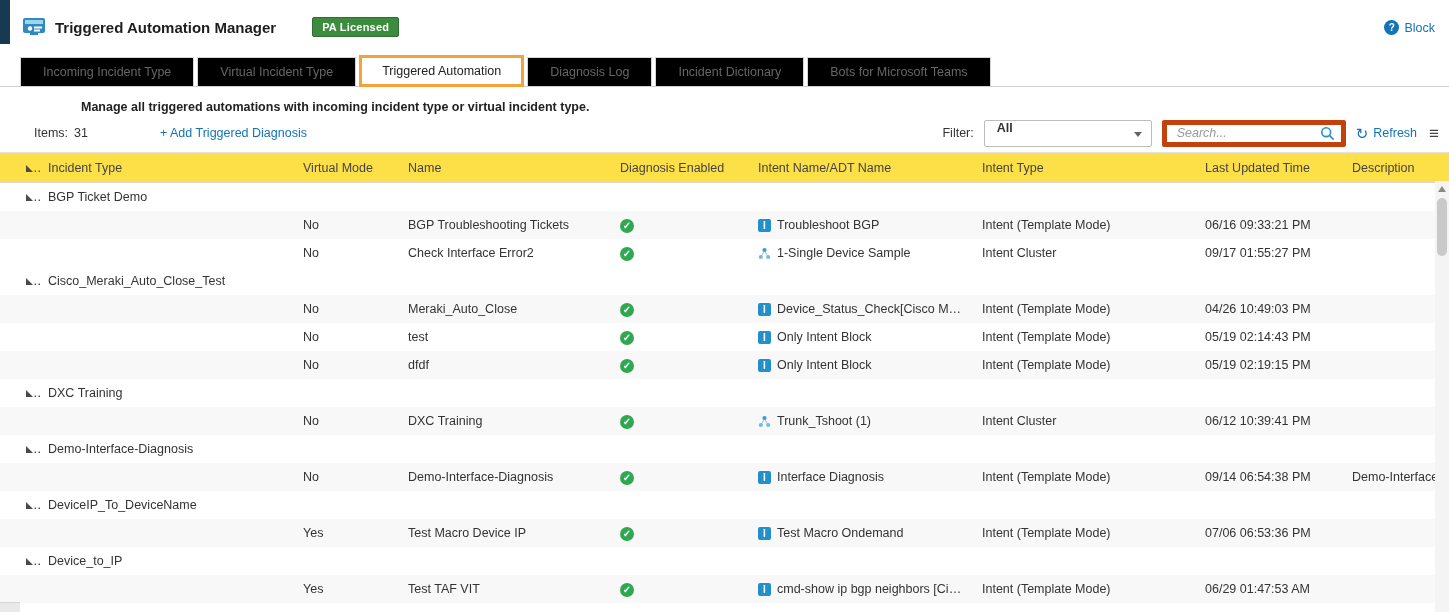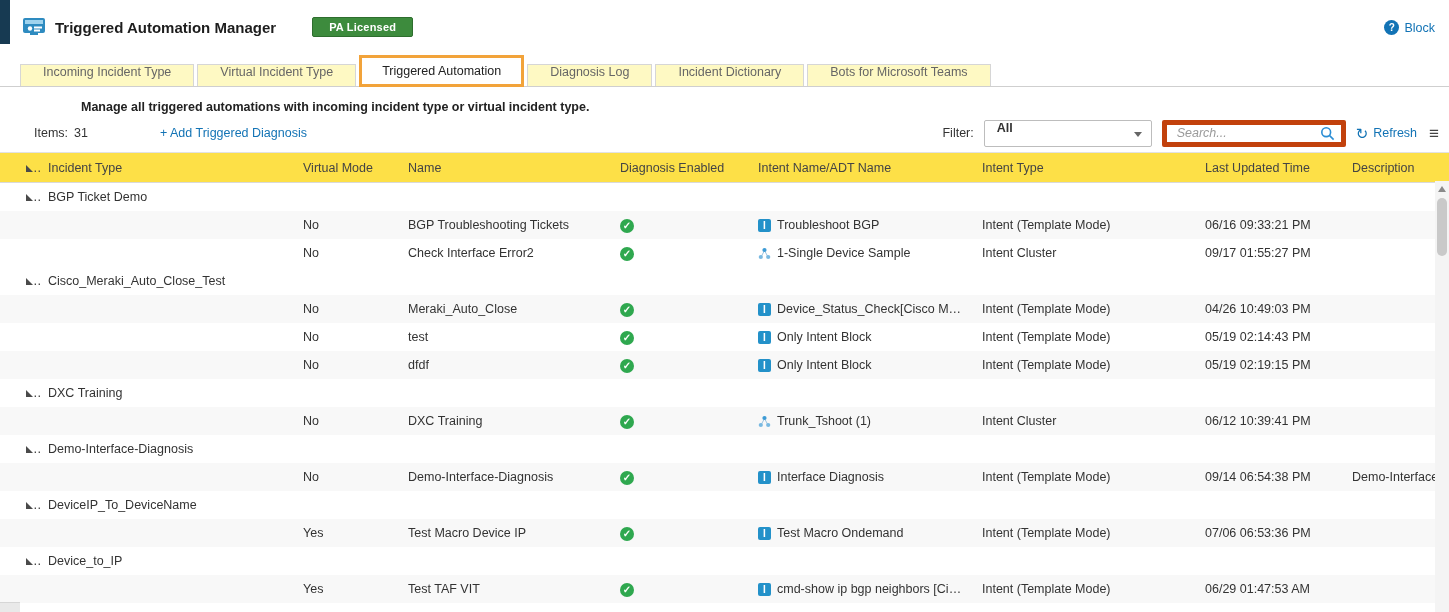--- a/index.html
+++ b/index.html
@@ -9,30 +9,30 @@
     background:#fff; color:#333;
     font-family:"Liberation Sans", sans-serif; font-size:12.5px;
   }
   .left-strip { position:absolute; left:0; top:0; width:10px; height:44px; background:#173a52; }
 
   
   .app-header { height:54px; display:flex; align-items:center; padding-left:22px; position:relative; }
   .app-icon { width:24px; height:20px; margin-right:9px; flex:0 0 auto; }
   .app-title { font-size:15px; font-weight:bold; color:#1d1d1d; margin-right:36px; }
   .badge { background:#3d8b3d; border:1px solid #2e6e2e; color:#fff; font-size:11px; font-weight:bold;
-           padding:3px 16px; border-radius:2px; letter-spacing:.2px; }
+           padding:3px 9px; border-radius:2px; letter-spacing:.2px; }
   .help { position:absolute; right:14px; top:20px; display:flex; align-items:center; gap:5px;
           color:#1273b5; cursor:pointer; }
   .help-q { width:15px; height:15px; border-radius:50%; background:#1273b5; color:#fff;
             font-size:10px; font-weight:bold; text-align:center; line-height:15px; }
 
   
   .tabbar { display:flex; align-items:flex-end; padding-left:20px; border-bottom:1px solid #cfcfcf; height:33px; }
-  .tab { background:#fef9c3; border:1px solid #d6d6d6; border-bottom:none; color:#666;
-         padding:0 22px 7px 22px; margin-right:3px; white-space:nowrap; cursor:pointer; }
+  .tab { background:#000000; border:1px solid #d6d6d6; border-bottom:none; color:#666;
+         padding:7px 22px 7px 22px; margin-right:3px; white-space:nowrap; cursor:pointer; }
   .tab.active { background:#fff; color:#222; border:3px solid #f2a33a; padding:6px 20px;
                 position:relative; top:1px; }
 
   
   .subtitle { font-weight:bold; color:#222; padding:13px 0 0 34px;margin-left:47px; }
   .toolbar { position:relative; height:38px; display:flex; align-items:center; padding-left:34px; }
   .items-label { color:#333; }
   .items-count { margin-left:6px; }
   .add-link { color:#1273b5; margin-left:72px; cursor:pointer; }
   .tb-right { position:absolute; right:10px; top:0; height:38px; display:flex; align-items:center; gap:10px; }

